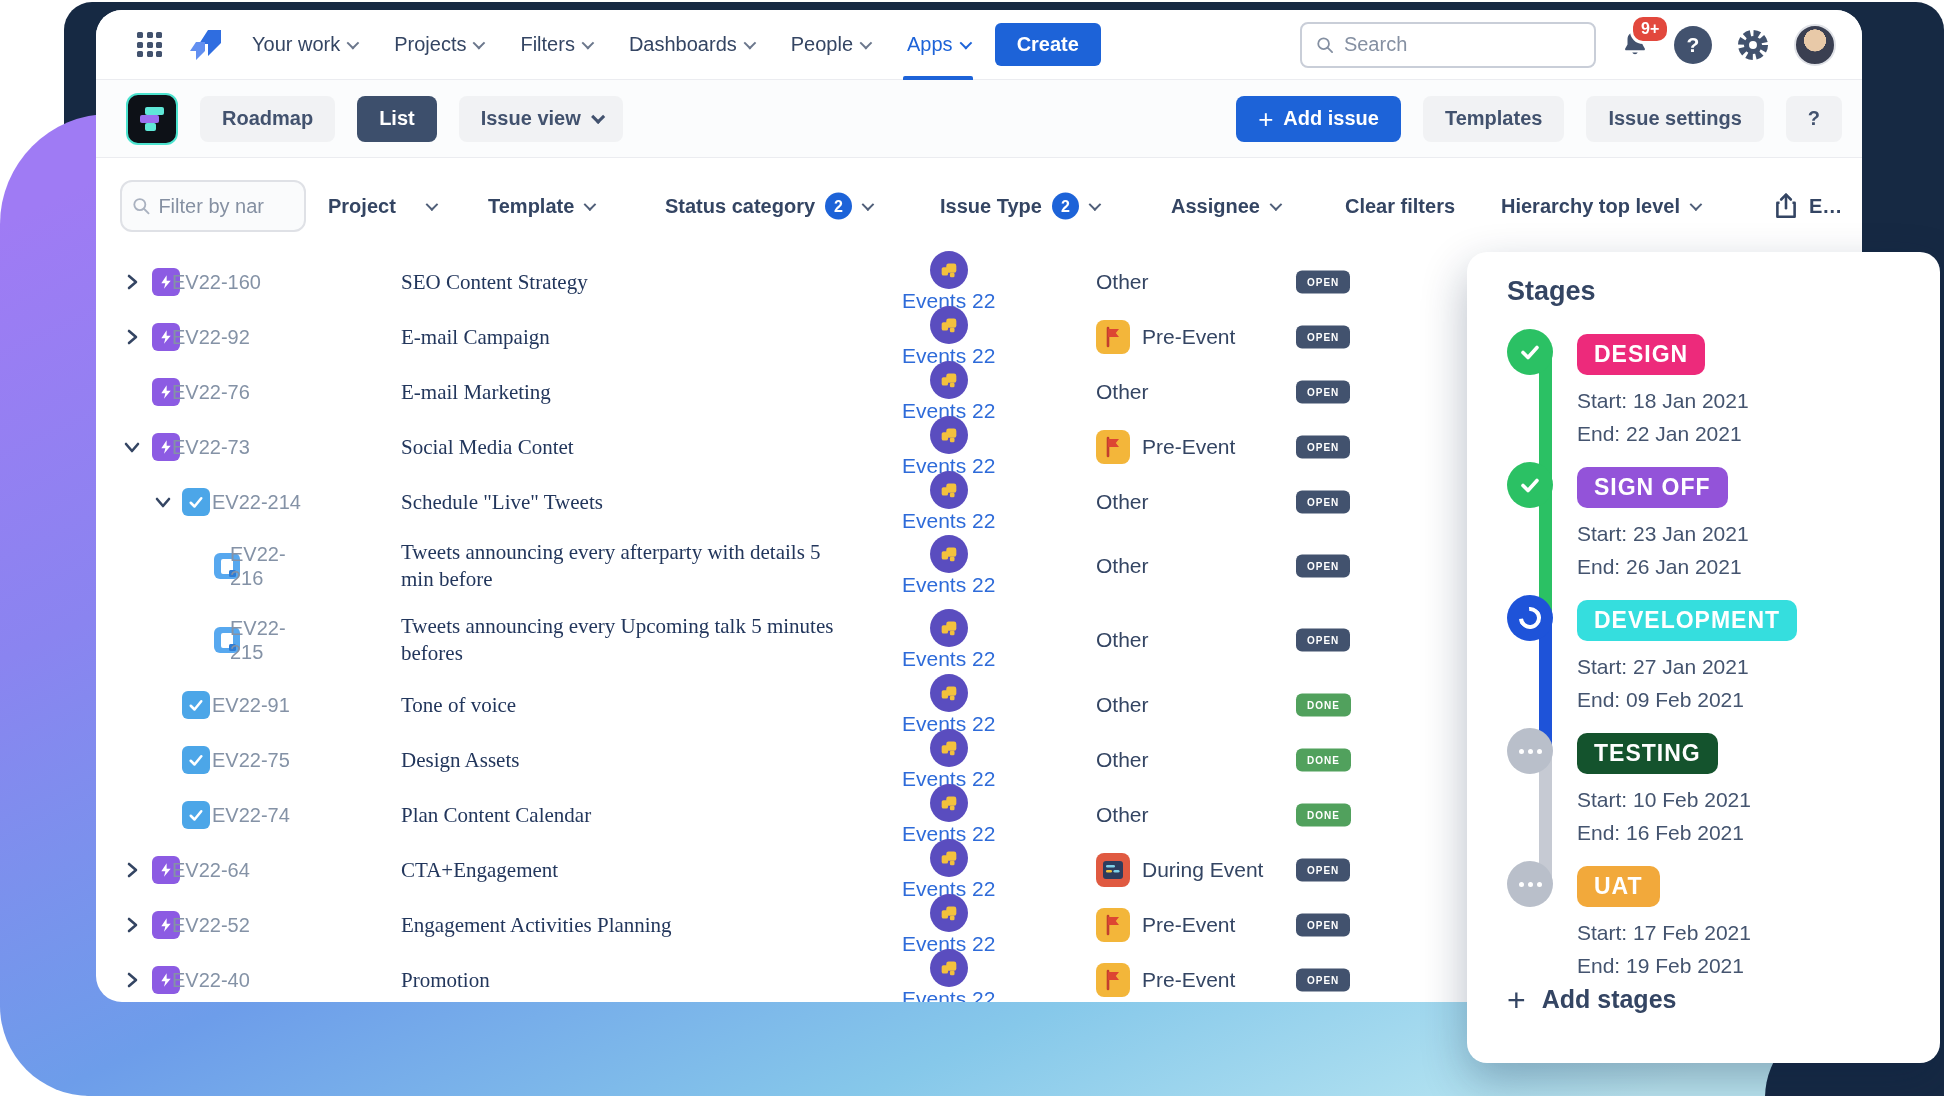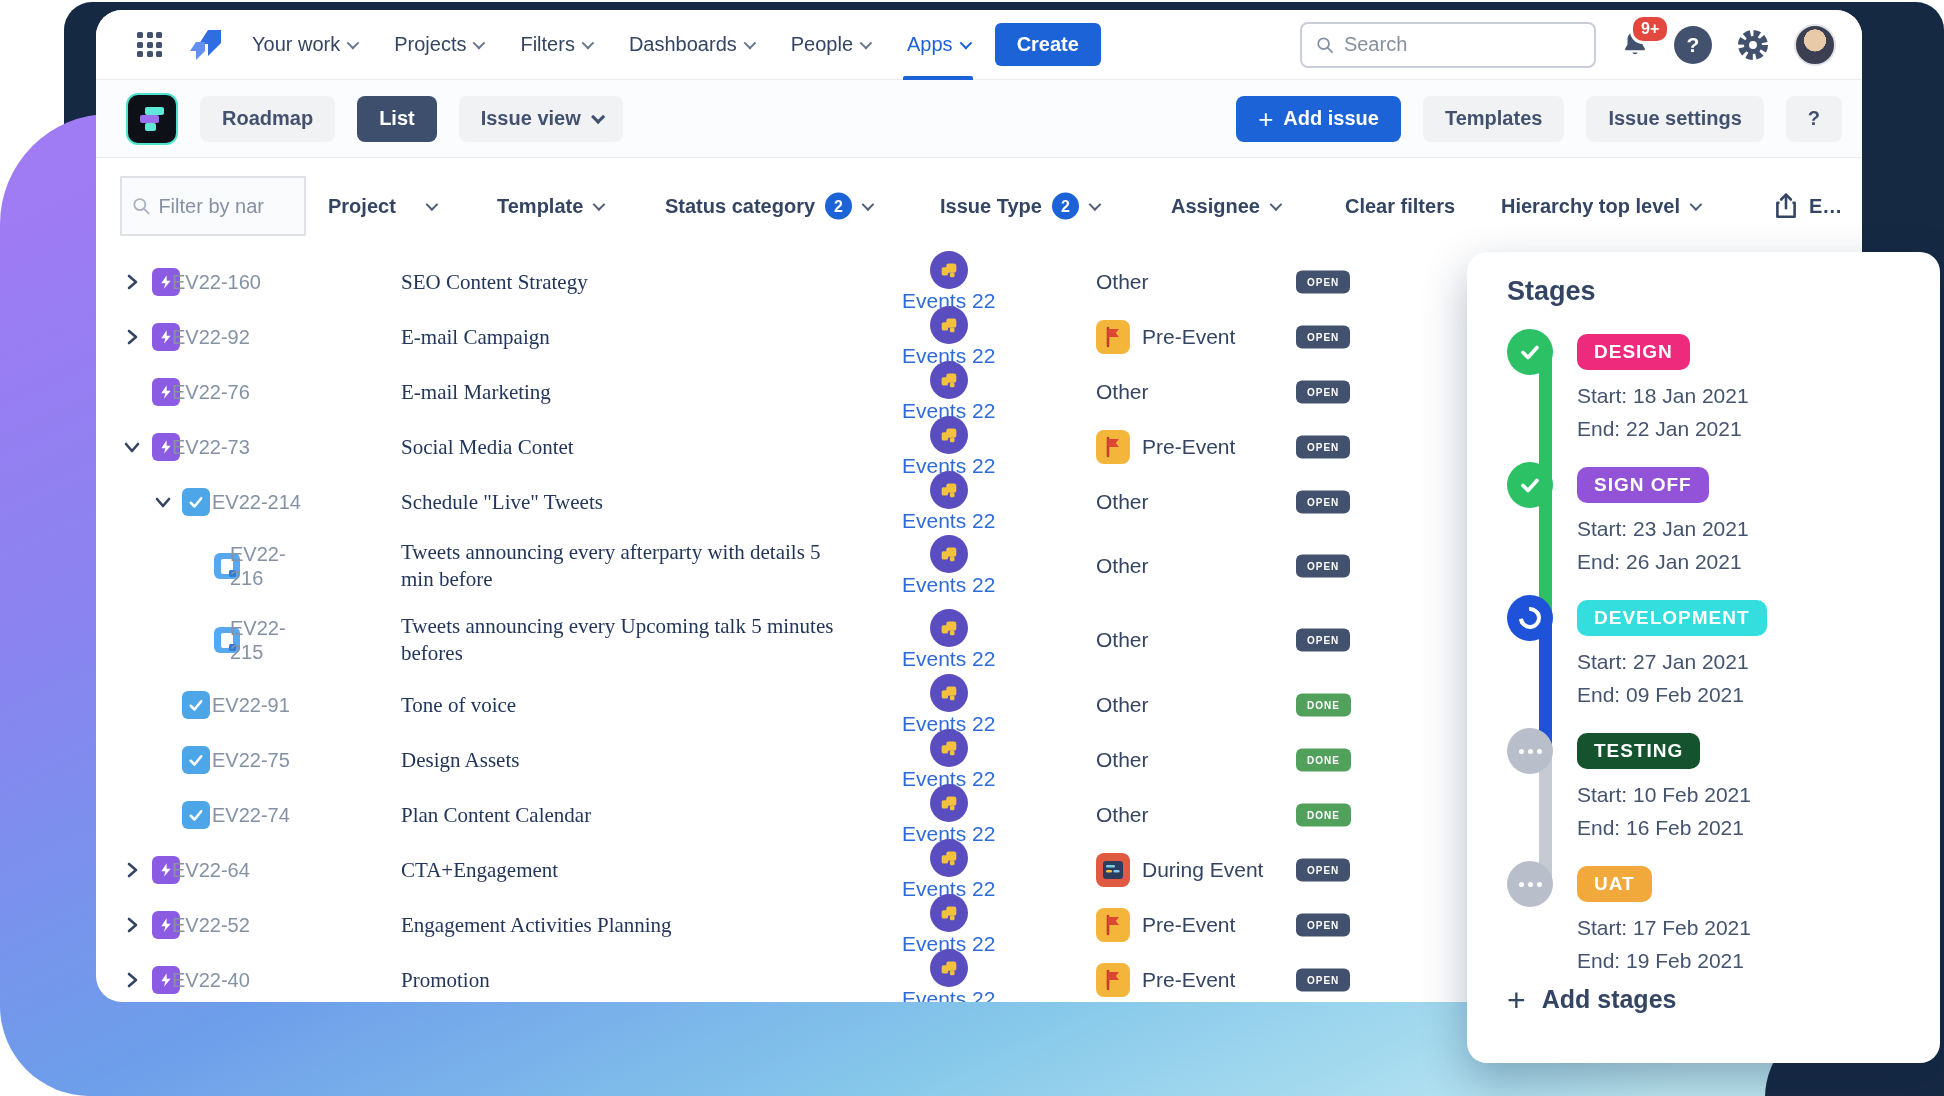--- a/index.html
+++ b/index.html
@@ -64,21 +64,21 @@
   .tb-btn .chv { width:10px; height:10px; border-right:3px solid #42526e; border-bottom:3px solid #42526e;
     transform:rotate(45deg) translateY(-3px); }
   .tb-right { margin-left:auto; display:flex; align-items:center; }
   .tb-btn.primary { background:#1d63d8; color:#fff; }
   .plus { font-size:26px; font-weight:400; line-height:0; }
 
   
   .filterbar { position:relative; height:96px; background:#fff; }
   .fb-item { position:absolute; top:50%; transform:translateY(-50%); display:flex; align-items:center;
     gap:10px; font-size:20px; font-weight:600; color:#344563; white-space:nowrap; cursor:pointer; }
-  .fb-input { left:24px; width:186px; height:60px; border:2px solid #dfe1e6; border-radius:1px;
+  .fb-input { left:24px; width:186px; height:52px; border:2px solid #dfe1e6; border-radius:12px;
     background:#fafbfc; padding:0 10px; gap:8px; cursor:text; }
   .fb-input input { border:none; outline:none; background:transparent; width:100%; font-size:20px;
     color:#8590a2; font-family:"Liberation Sans",sans-serif; }
   .fb-input input::placeholder { color:#8590a2; }
   .fb-chv { width:9px; height:9px; border-right:2.5px solid #505f79; border-bottom:2.5px solid #505f79;
     transform:rotate(45deg) translateY(-2px); }
   .fb-badge { min-width:27px; height:27px; border-radius:50%; background:#1d63d8; color:#fff;
     font-size:16px; font-weight:700; display:flex; align-items:center; justify-content:center; }
 
   
@@ -127,21 +127,21 @@
     display:flex; align-items:center; justify-content:center; position:relative; }
   .stage.done .node { background:#2bc164; }
   .stage.inprog .node { background:#1e53d9; }
   .stage.pending .node { background:#b9bfca; }
   .node .ring { display:none; width:22px; height:22px; border-radius:50%;
     border:4.5px solid #fff; border-left-color:transparent; transform:rotate(40deg); }
   .stage.inprog .node .ring { display:block; }
   .node .check { display:none; } .stage.done .node .check { display:block; }
   .node .dots { display:none; gap:4px; } .stage.pending .node .dots { display:flex; }
   .node .dots i { width:5px; height:5px; border-radius:50%; background:#fff; }
-  .sbadge { display:inline-block; align-self:flex-start; margin-top:5px; color:#fff; font-size:19px;
+  .sbadge { display:inline-block; align-self:flex-start; margin-top:5px; color:#fff; font-size:23px;
     font-weight:700; letter-spacing:1px; padding:7px 17px; border-radius:10px; }
   .stxt { display:flex; flex-direction:column; }
   .sdate { font-size:21px; color:#44546f; line-height:33px; }
   .sdate:first-of-type { margin-top:9px; }
   .add-stages { position:absolute; left:40px; top:733px; display:flex; align-items:center; gap:16px;
     font-size:25px; font-weight:600; color:#344563; cursor:pointer; }
   .add-stages .plus2 { font-size:32px; font-weight:400; color:#344563; line-height:0; }
 </style>
 </head>
 <body>
@@ -258,21 +258,21 @@
         <svg width="22" height="22" viewBox="0 0 20 20">
           <circle cx="8.5" cy="8.5" r="6" fill="none" stroke="#aab2c0" stroke-width="2"></circle>
           <line x1="13" y1="13" x2="18" y2="18" stroke="#aab2c0" stroke-width="2" stroke-linecap="round"></line>
         </svg>
         <input placeholder="Filter by nar" style="">
       </div>
       <div class="fb-item" style="left:232px;gap:30px;">
         <span>Project</span>
           <span class="fb-chv"></span>
       </div>
-      <div class="fb-item" style="left:401px;">
+      <div class="fb-item" style="left:392px;">
         <span>Template</span>
           <span class="fb-chv"></span>
       </div>
       <div class="fb-item" style="left:569px;">
         <span>Status category</span>
         <span class="fb-badge">2</span>
         <span class="fb-chv"></span>
       </div>
       <div class="fb-item" style="left:844px;">
         <span>Issue Type</span>

